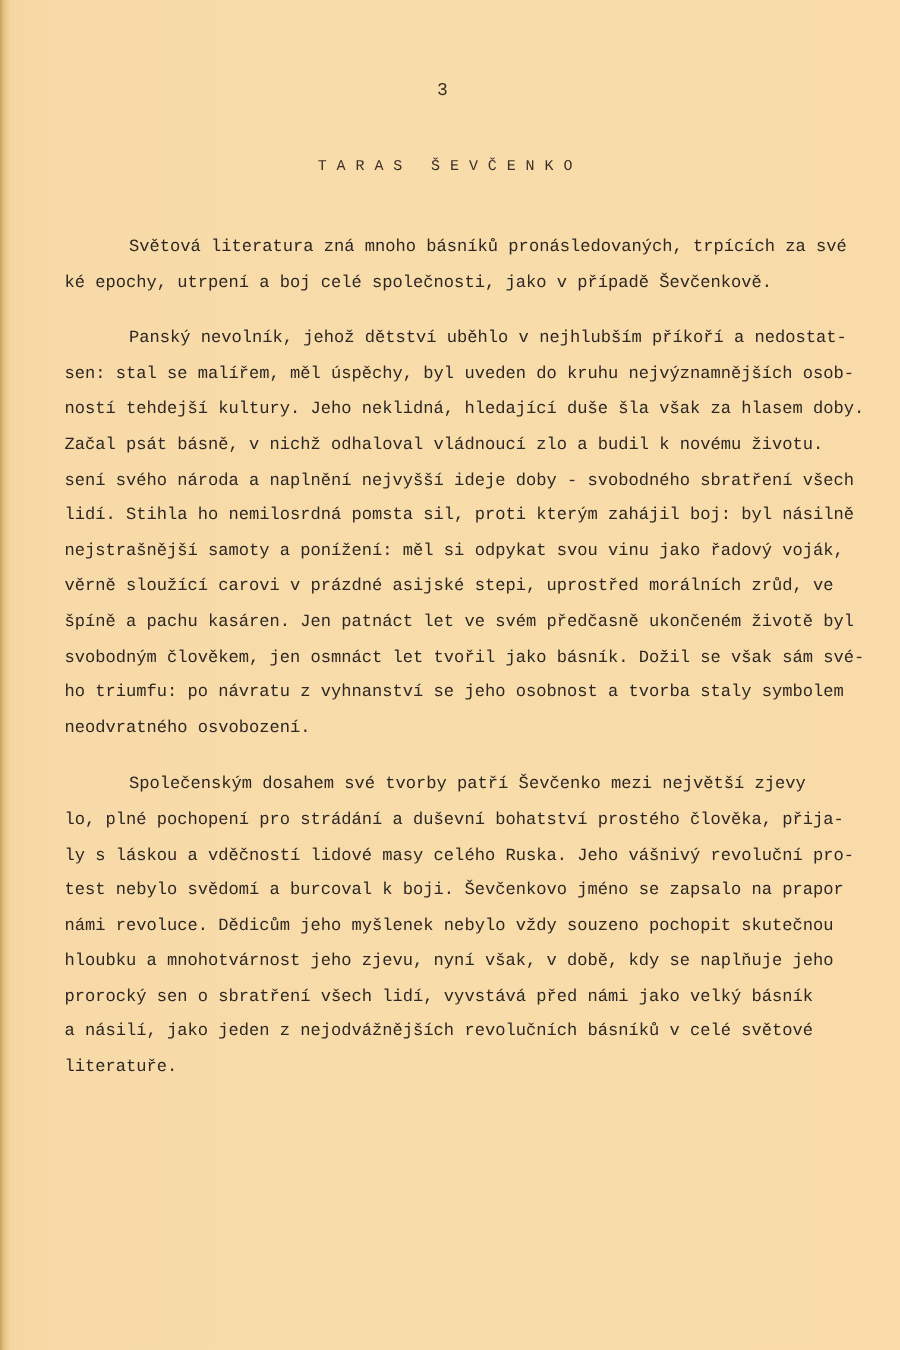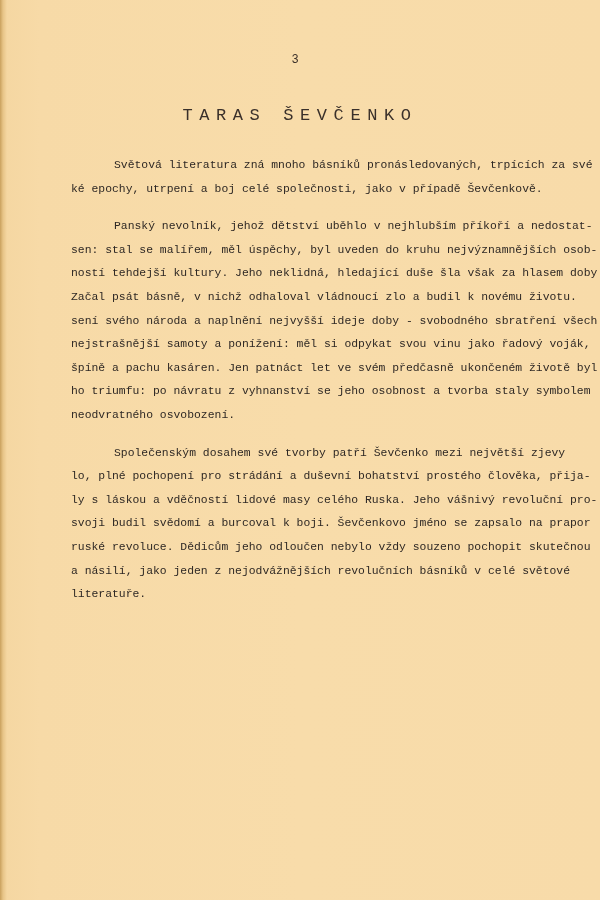--- a/index.html
+++ b/index.html
@@ -30,41 +30,40 @@
       font-size: 12px;
       color: #3a2f28;
     }
     .title {
       position: absolute;
       top: 106px;
       left: 0;
       width: 600px;
       text-align: center;
       font-family: "Liberation Mono", "DejaVu Sans Mono", monospace;
-      font-size: 17px;
+      font-size: 10px;
       letter-spacing: 6.6px;
       color: #3a302a;
     }
     .body-text {
       position: absolute;
       left: 43px;
       top: 154px;
       width: 540px;
       font-family: "Liberation Mono", "DejaVu Sans Mono", monospace;
       font-size: 11.4px;
       line-height: 23.6px;
       color: #2e2824;
     }
     .para {
       margin: 0 0 14px 0;
     }
     .line {
       display: block;
       white-space: pre;
-      margin-left: 28px;
     }
     .line.indent {
       padding-left: 43px;
     }
   </style>
 </head>
 <body>
 
 <div class="page">
 
@@ -78,30 +77,35 @@
       <span class="line indent">Světová literatura zná mnoho básníků pronásledovaných, trpících za své</span>
       <span class="line">ké epochy, utrpení a boj celé společnosti, jako v případě Ševčenkově.</span>
     </div>
 
     <div class="para">
       <span class="line indent">Panský nevolník, jehož dětství uběhlo v nejhlubším příkoří a nedostat-</span>
       <span class="line">sen: stal se malířem, měl úspěchy, byl uveden do kruhu nejvýznamnějších osob-</span>
       <span class="line">ností tehdejší kultury. Jeho neklidná, hledající duše šla však za hlasem doby.</span>
       <span class="line">Začal psát básně, v nichž odhaloval vládnoucí zlo a budil k novému životu.</span>
       <span class="line">sení svého národa a naplnění nejvyšší ideje doby - svobodného sbratření všech</span>
+      <span class="line">lidí. Stihla ho nemilosrdná pomsta sil, proti kterým zahájil boj: byl násilně</span>
       <span class="line">nejstrašnější samoty a ponížení: měl si odpykat svou vinu jako řadový voják,</span>
+      <span class="line">věrně sloužící carovi v prázdné asijské stepi, uprostřed morálních zrůd, ve</span>
       <span class="line">špíně a pachu kasáren. Jen patnáct let ve svém předčasně ukončeném životě byl</span>
+      <span class="line">svobodným člověkem, jen osmnáct let tvořil jako básník. Dožil se však sám své-</span>
       <span class="line">ho triumfu: po návratu z vyhnanství se jeho osobnost a tvorba staly symbolem</span>
       <span class="line">neodvratného osvobození.</span>
     </div>
 
     <div class="para">
       <span class="line indent">Společenským dosahem své tvorby patří Ševčenko mezi největší zjevy</span>
       <span class="line">lo, plné pochopení pro strádání a duševní bohatství prostého člověka, přija-</span>
       <span class="line">ly s láskou a vděčností lidové masy celého Ruska. Jeho vášnivý revoluční pro-</span>
-      <span class="line">svoji budil svědomí a burcoval k boji. Ševčenkovo jméno se zapsalo na prapor</span>
-      <span class="line">ruské revoluce. Dědicům jeho odloučen nebylo vždy souzeno pochopit skutečnou</span>
+      <span class="line">test nebylo svědomí a burcoval k boji. Ševčenkovo jméno se zapsalo na prapor</span>
+      <span class="line">námi revoluce. Dědicům jeho myšlenek nebylo vždy souzeno pochopit skutečnou</span>
+      <span class="line">hloubku a mnohotvárnost jeho zjevu, nyní však, v době, kdy se naplňuje jeho</span>
+      <span class="line">prorocký sen o sbratření všech lidí, vyvstává před námi jako velký básník</span>
       <span class="line">a násilí, jako jeden z nejodvážnějších revolučních básníků v celé světové</span>
       <span class="line">literatuře.</span>
     </div>
 
   </div>
 </div>
 
 </body></html>

